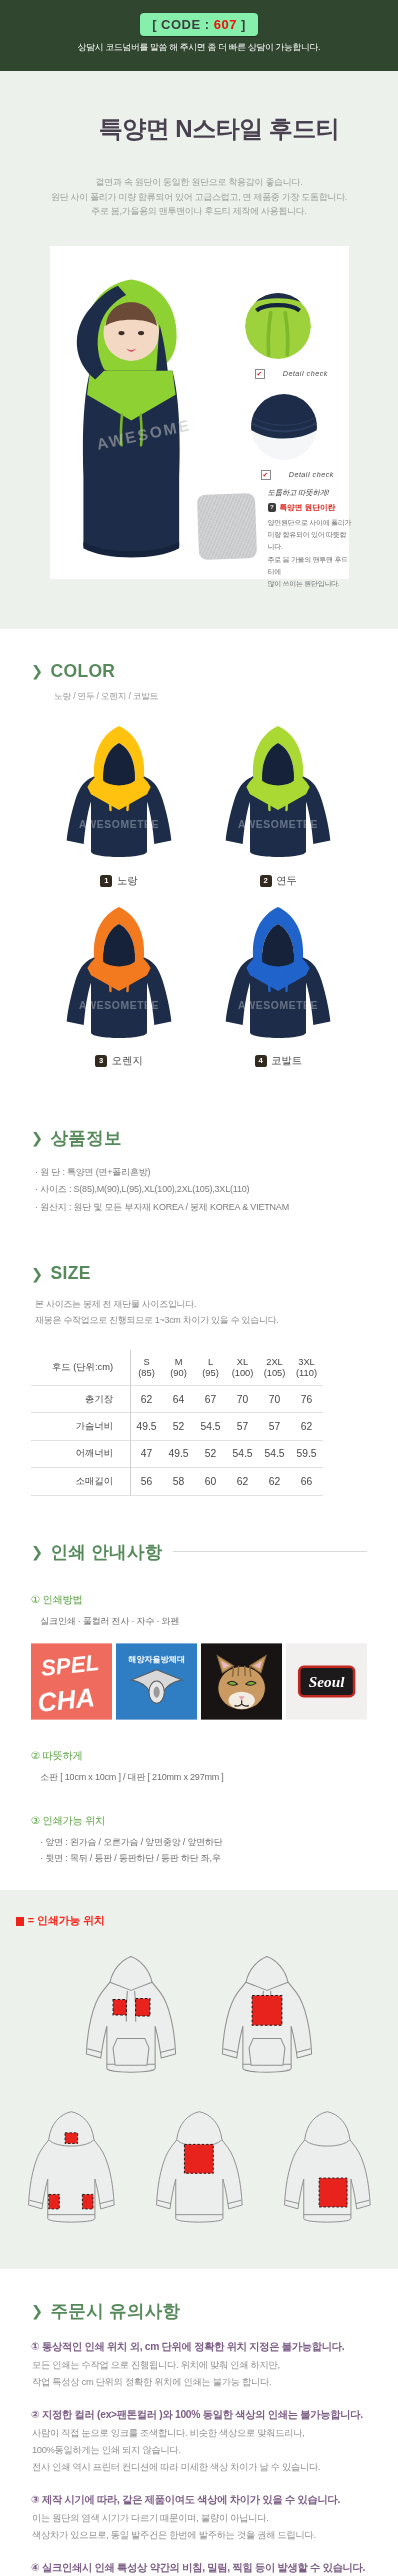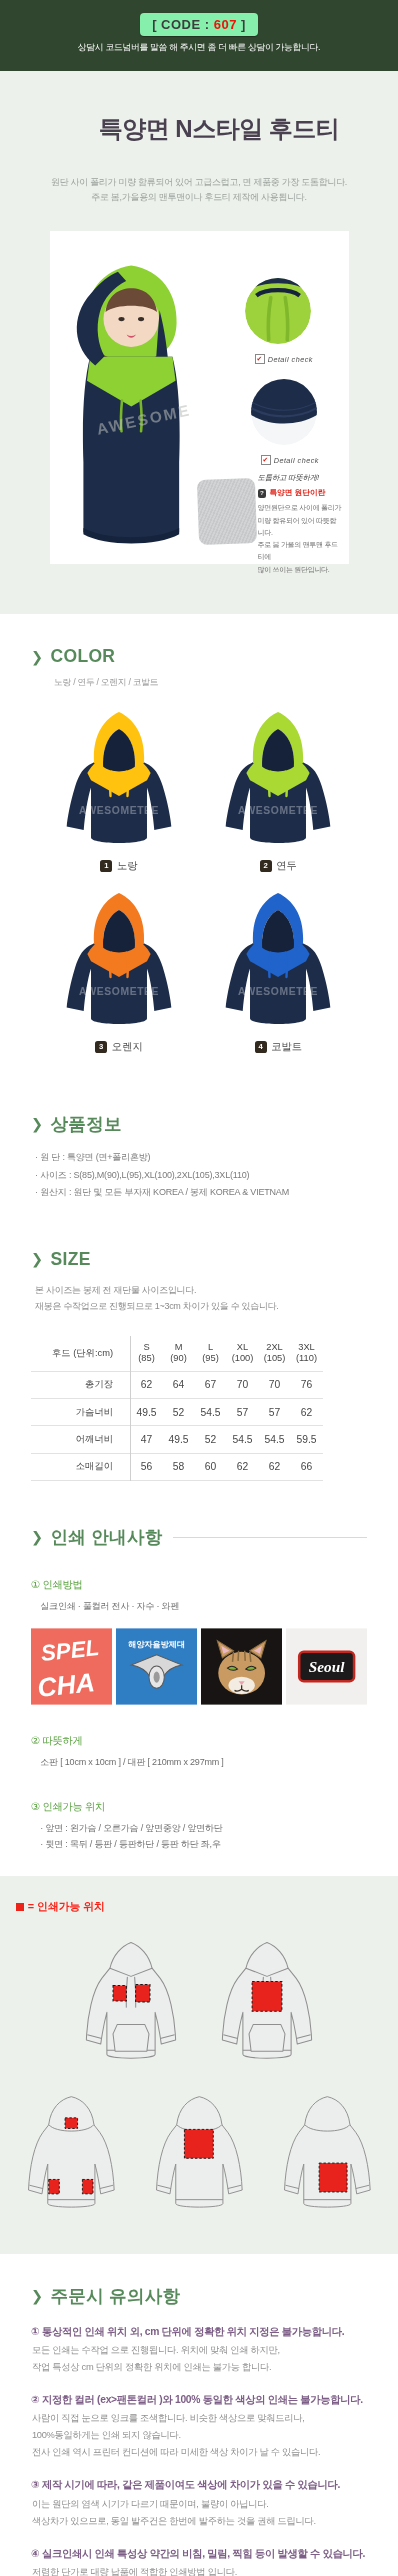--- a/index.html
+++ b/index.html
@@ -17,28 +17,28 @@
   .band{background:#edf1ec;padding:42px 0 50px;}
   .title{text-align:center;font-size:24px;font-weight:bold;color:#4a4150;letter-spacing:-0.5px;padding-left:40px;}
   .lead{margin-top:30px;text-align:center;color:#9aa09b;font-size:9px;line-height:14.4px;letter-spacing:-0.3px;}
   .photo-box{width:299px;height:333px;margin:27px auto 0;background:#fff;position:relative;}
   .model-svg{position:absolute;left:4.1px;top:14.4px;}
   .wm-photo{position:absolute;left:46px;top:180px;color:#b9bdb9;opacity:.55;font-size:15.5px;letter-spacing:2.1px;
     transform:rotate(-12deg);font-weight:bold;}
   .det-circle{position:absolute;border-radius:50%;overflow:hidden;width:66px;height:66px;}
   .det-c1{left:195px;top:47px;}
   .det-c2{left:201px;top:148px;}
-  .det-label{position:absolute;font-size:7.2px;color:#4a4a4a;font-style:italic;letter-spacing:0.5px;display:flex;align-items:center;gap:3px;}
+  .det-label{position:absolute;font-size:7.2px;color:#4a4a4a;font-style:italic;letter-spacing:0.5px;display:flex;align-items:center;gap:18px;}
   .det-l1{left:205px;top:123px;}
   .det-l2{left:211px;top:224px;}
   .chk{display:inline-block;width:8.2px;height:8.2px;background:#fff;border:1px solid #888;color:#d42218;
     font-size:6.7px;line-height:7.7px;text-align:center;font-style:normal;font-weight:bold;}
   .swatch{position:absolute;left:148px;top:248px;width:58px;height:65px;border-radius:8.2px;
     background:repeating-linear-gradient(115deg,#c7c8ca 0 1.5px,#d2d3d5 1.5px 3.1px);transform:rotate(-2deg);}
-  .fab-txt{position:absolute;left:208px;top:242px;width:85px;}
+  .fab-txt{position:absolute;left:218px;top:242px;width:85px;}
   .fab-note{font-size:7.5px;color:#3c3c3c;font-style:italic;letter-spacing:-0.3px;}
   .fab-q{margin-top:5.2px;display:flex;align-items:center;gap:3.1px;font-size:7.7px;font-weight:bold;color:#e02318;}
   .q-ico{display:inline-block;width:8.8px;height:8.8px;border-radius:2.1px;background:#3a3a3a;color:#fff;
     font-size:6.2px;line-height:8.8px;text-align:center;font-weight:bold;}
   .fab-desc{margin-top:4.1px;font-size:7px;color:#6c6c6c;line-height:1.75;letter-spacing:-0.3px;}
 
   
   .sect{padding:0 31px;}
   .h2{display:flex;align-items:center;gap:7.2px;color:#578a5b;font-size:17.5px;font-weight:bold;letter-spacing:0.3px;}
   .h2 .chev{font-size:14.4px;font-weight:bold;}
@@ -103,20 +103,21 @@
 <div class="page">
 
   <div class="hdr">
     <div class="code-pill"><span>[ CODE :</span>&nbsp;<span class="num">607</span>&nbsp;<span>]</span></div>
     <div class="hdr-sub">상담시 코드넘버를 말씀 해 주시면 좀 더 빠른 상담이 가능합니다.</div>
   </div>
 
   <div class="band">
     <div class="title">특양면 N스타일 후드티</div>
     <div class="lead">
+      <div>겉면과 속 원단이 동일한 원단으로 착용감이 좋습니다.</div>
       <div>원단 사이 폴리가 미량 함류되어 있어 고급스럽고, 면 제품중 가장 도톰합니다.</div>
       <div>주로 봄,가을용의 맨투맨이나 후드티 제작에 사용됩니다.</div>
     </div>
 
     <div class="photo-box">
 
       <svg class="model-svg" width="170" height="314" viewBox="0 0 330 610">
         <path d="M95,120 C80,190 82,260 90,310 L210,310 C220,255 222,185 205,120 Z" fill="#6b4a38"></path>
         <path d="M150,38 C92,46 60,94 62,150 C63,186 80,206 106,216 L194,216 C220,206 237,186 238,150 C240,94 208,46 150,38 Z" fill="#8ed133"></path>
         <circle cx="150" cy="142" r="54" fill="#f3d9c4"></circle>

